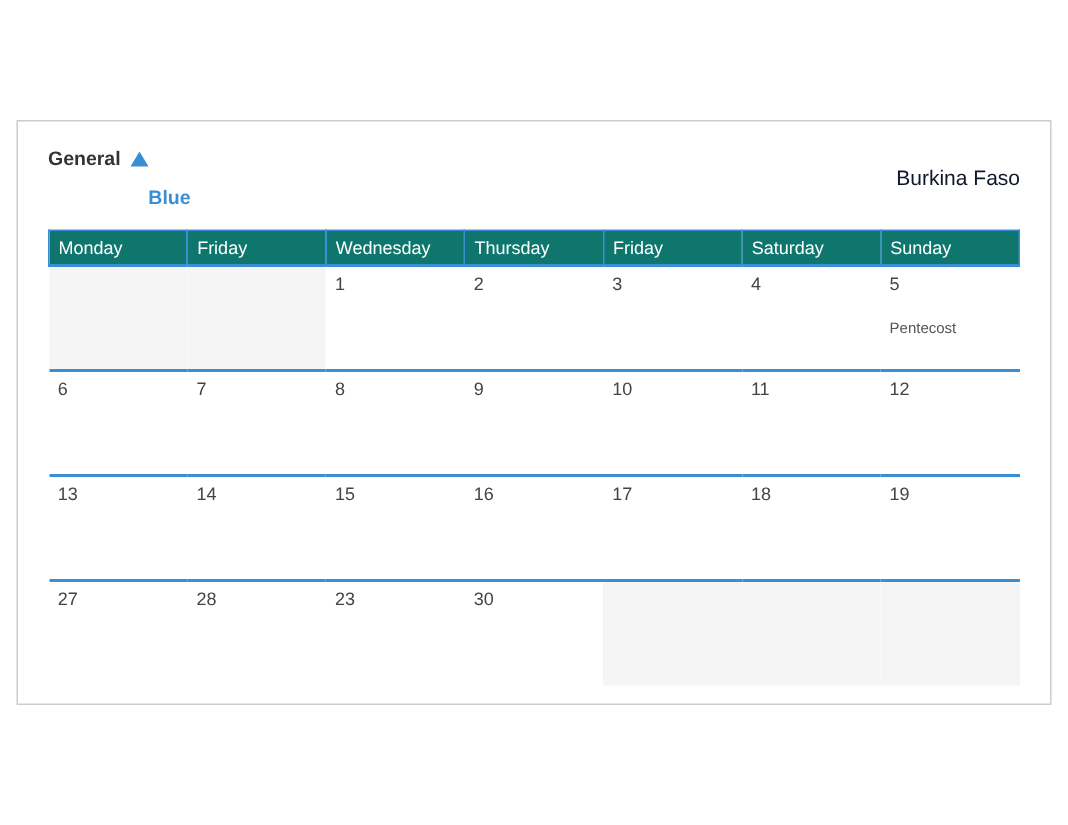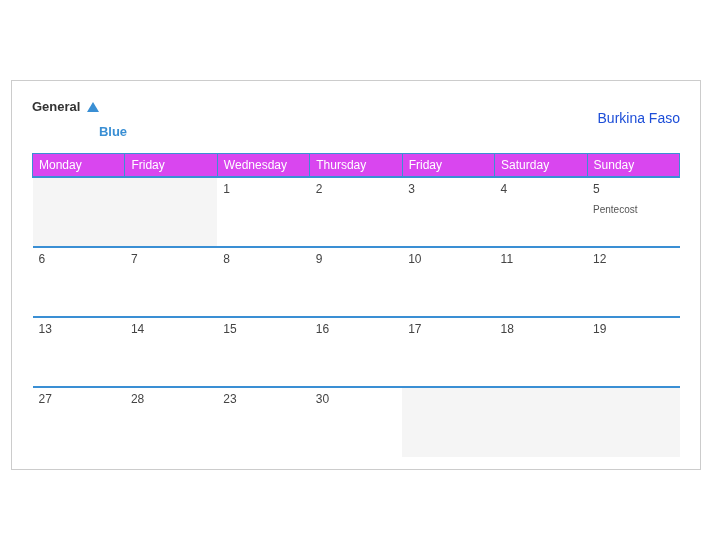--- a/index.html
+++ b/index.html
@@ -54,29 +54,29 @@
     }
     .calendar-title {
       font-size: 28px;
       font-weight: normal;
       color: #222;
       text-align: center;
       flex: 1;
     }
     .country-name {
       font-size: 14px;
-      color: #1d4ed8;
+      color: #0f172a;
       text-align: right;
     }
     .calendar-grid {
       width: 100%;
       border-collapse: collapse;
     }
     .calendar-grid th {
-      background-color: #d946ef;
+      background-color: #0f766e;
       color: #fff;
       font-size: 12px;
       font-weight: normal;
       text-align: left;
       padding: 4px 6px;
       border: 1px solid #3a8fd4;
     }
     .calendar-grid td {
       border: none;
       vertical-align: top;
@@ -94,21 +94,21 @@
     }
     .day-number {
       font-size: 12px;
       color: #444;
       display: block;
     }
     .event-text {
       font-size: 10px;
       color: #555;
       display: block;
-      margin-top: 8px;
+      margin-top: 18px;
     }
   </style>
 </head>
 <body>
 
 <div class="calendar-container">
   <div class="calendar-header">
     <div class="logo-area">
       <div>
         <span class="logo-general">General</span>

